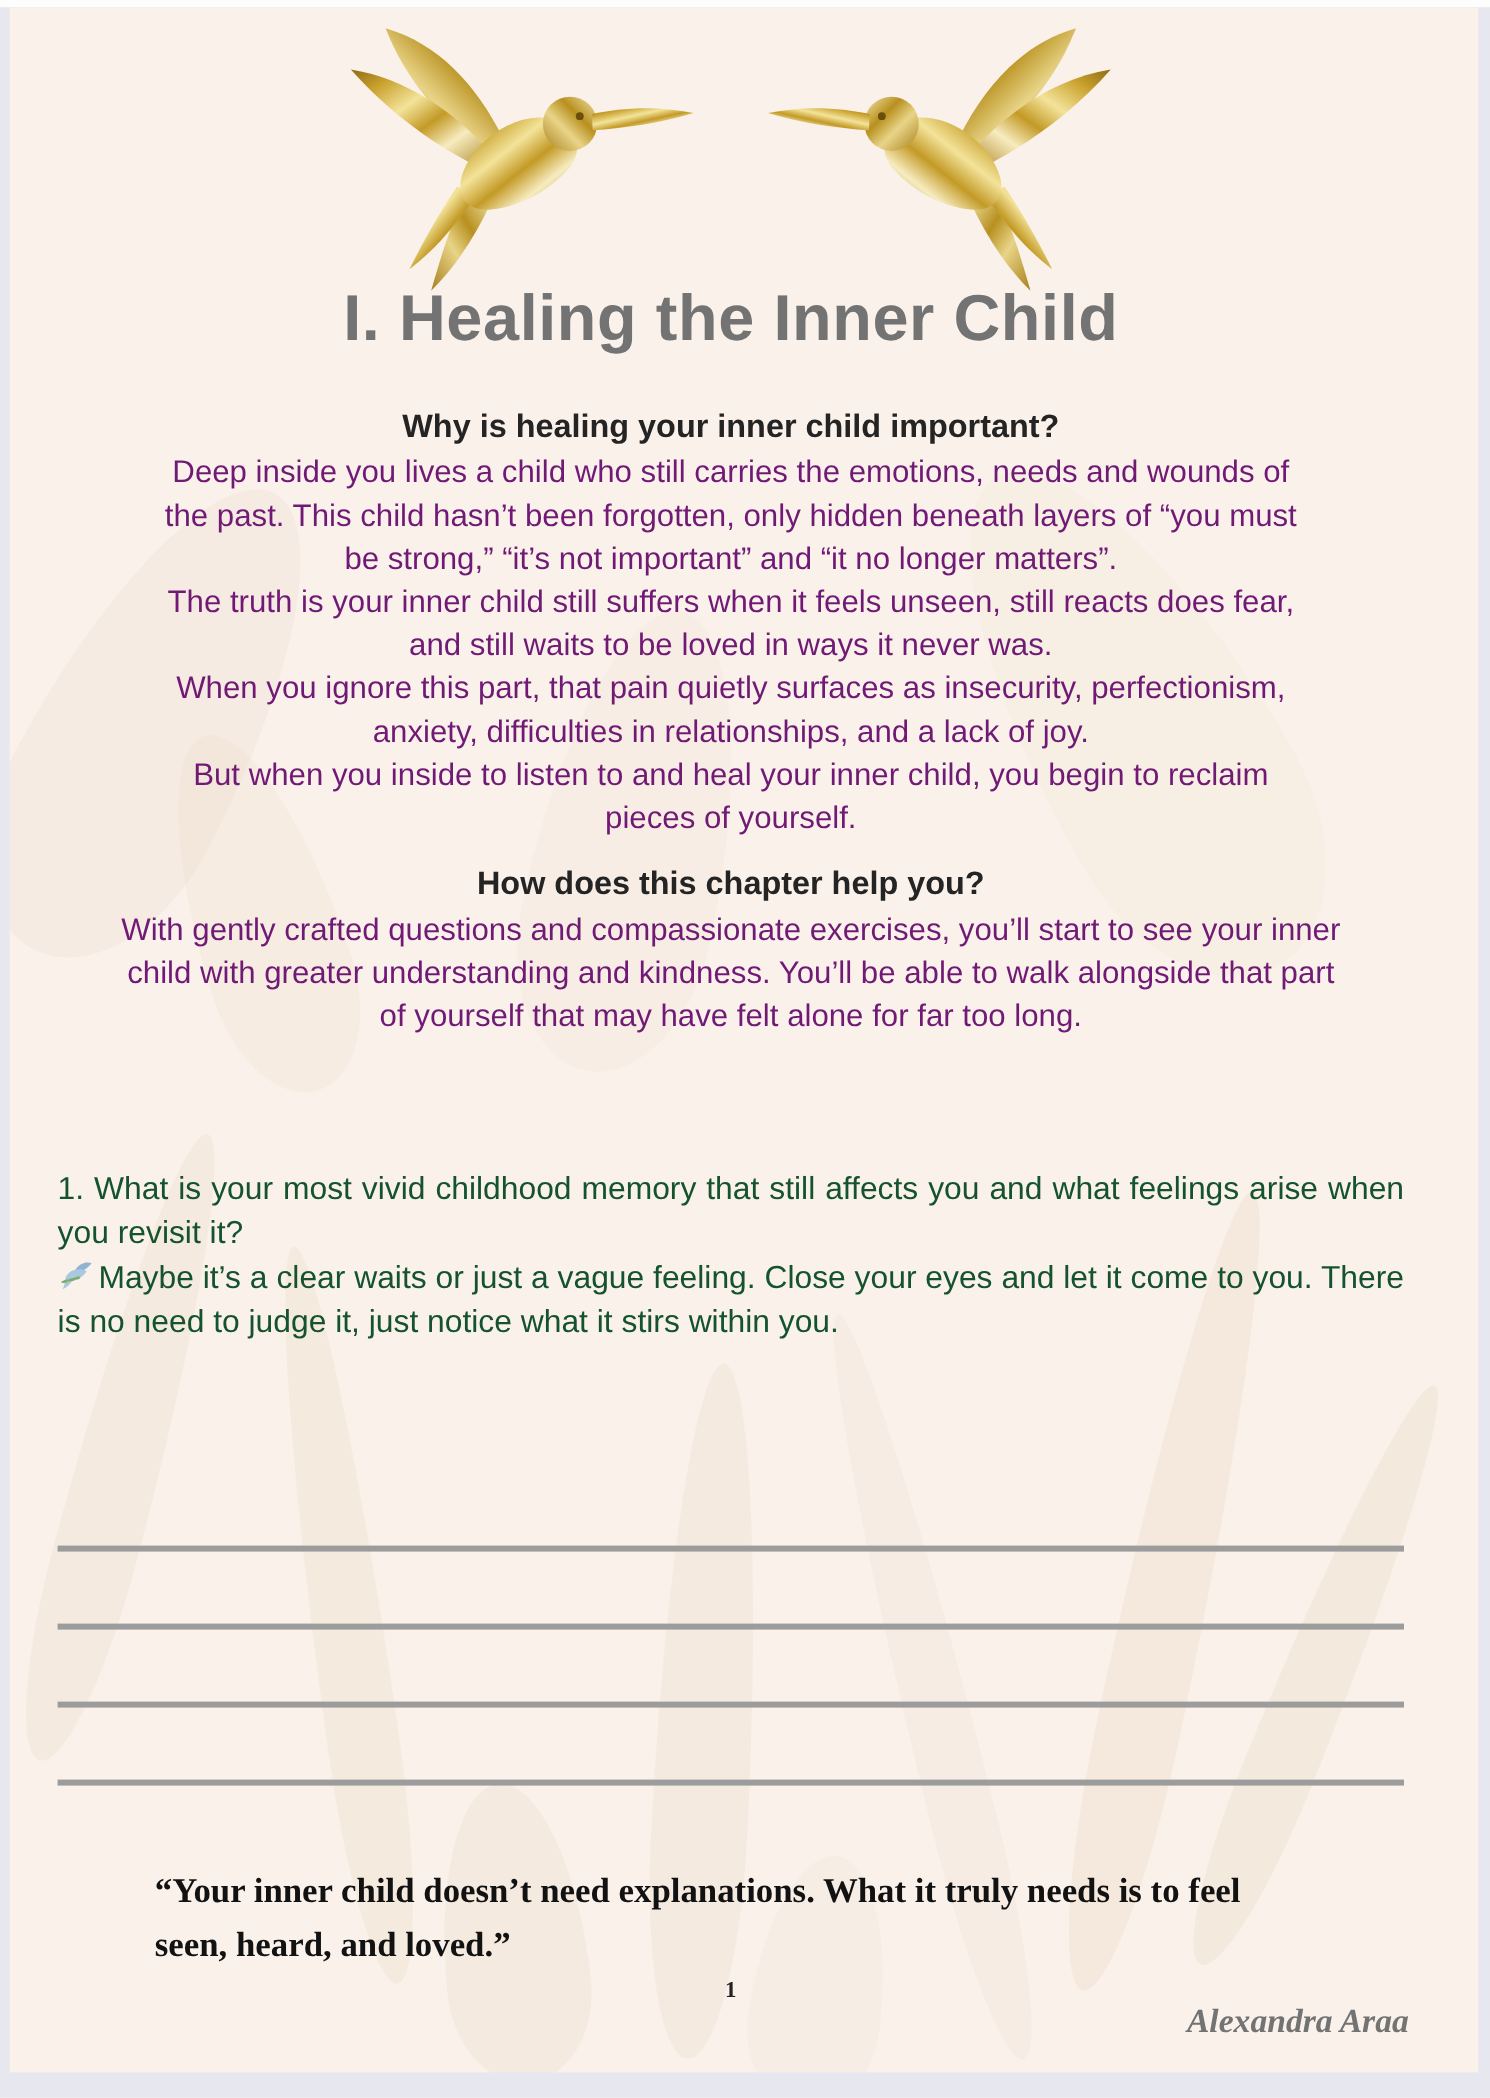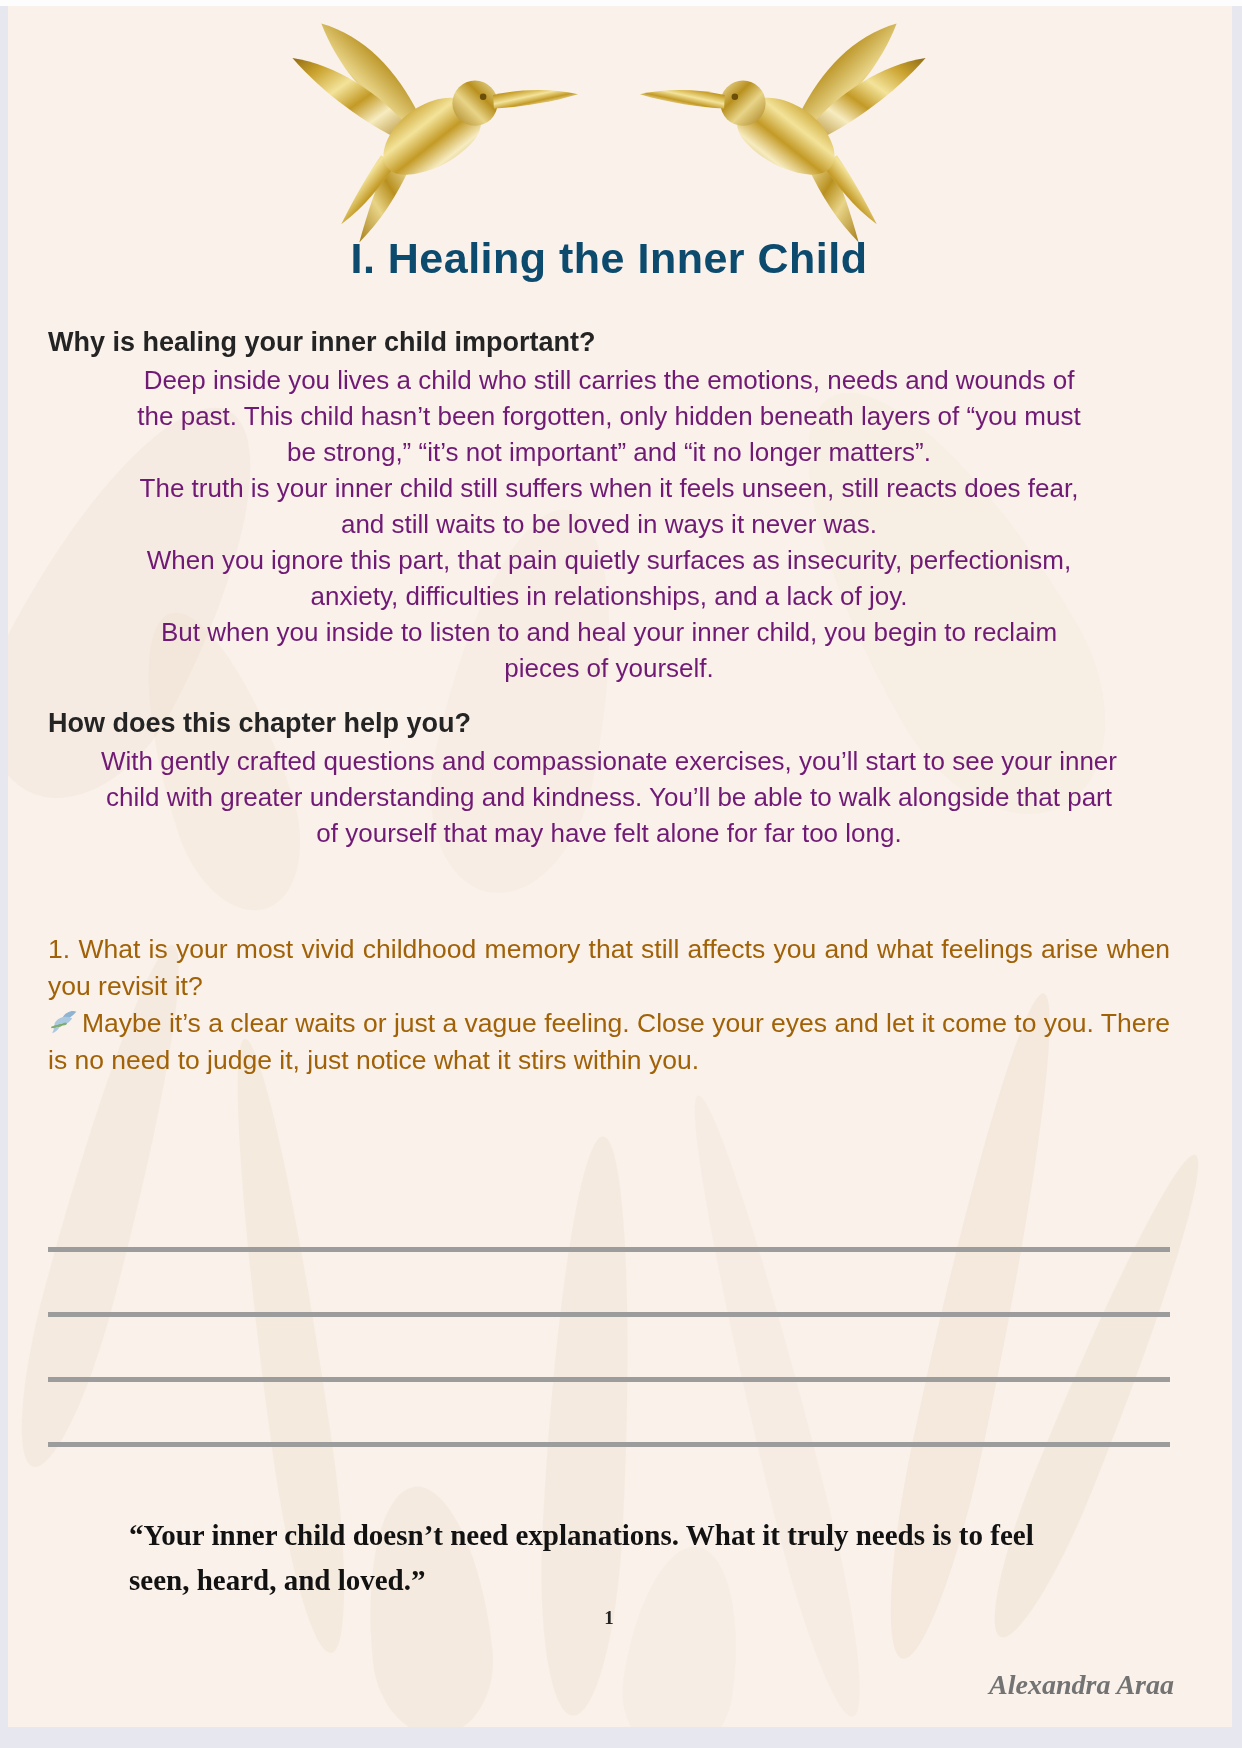--- a/index.html
+++ b/index.html
@@ -26,36 +26,37 @@
   }
   .content { position:relative; z-index:1; padding:0 62px 0 40px; }
 
   .birds { display:flex; justify-content:center; align-items:flex-start; gap:50px; margin-top:14px; height:210px; }
   .bird { width:312px; height:226px; }
   .bird.mirrored { transform:scaleX(-1); }
 
   .doc-title {
     margin:4px 0 0 0;
     text-align:center;
-    font-size:43px; font-weight:700; letter-spacing:0.5px;
-    color:#0c4a6e;
+    font-size:54px; font-weight:700; letter-spacing:0.5px;
+    color:#737373;
   }
   .section-heading {
     margin:44px 0 0 0;
+    text-align:center;
     font-size:27px; font-weight:700; color:#242424;
   }
   .section-heading.how { margin-top:22px; }
   .intro { max-width:952px; margin:4px auto 0 auto; }
   .intro p, .how-body p {
     margin:0; text-align:center;
     font-size:26px; line-height:36px; color:#701a75;
   }
   .how-body { max-width:1028px; margin:4px auto 0 auto; }
 
-  .exercise { margin-top:80px; color:#a16207; }
+  .exercise { margin-top:108px; color:#14532d; }
   .exercise p { margin:0; text-align:justify; font-size:26.5px; line-height:37px; }
   .dove { width:30px; height:27px; vertical-align:-4px; margin-right:4px; }
 
   .answer-lines { margin-top:168px; }
   .answer-line { height:5px; background:#9c9c9c; margin-bottom:60px; }
   .answer-line:last-child { margin-bottom:0; }
 
   .quote {
     margin:66px auto 0 auto; max-width:960px;
     font-family:"Liberation Serif", serif;

